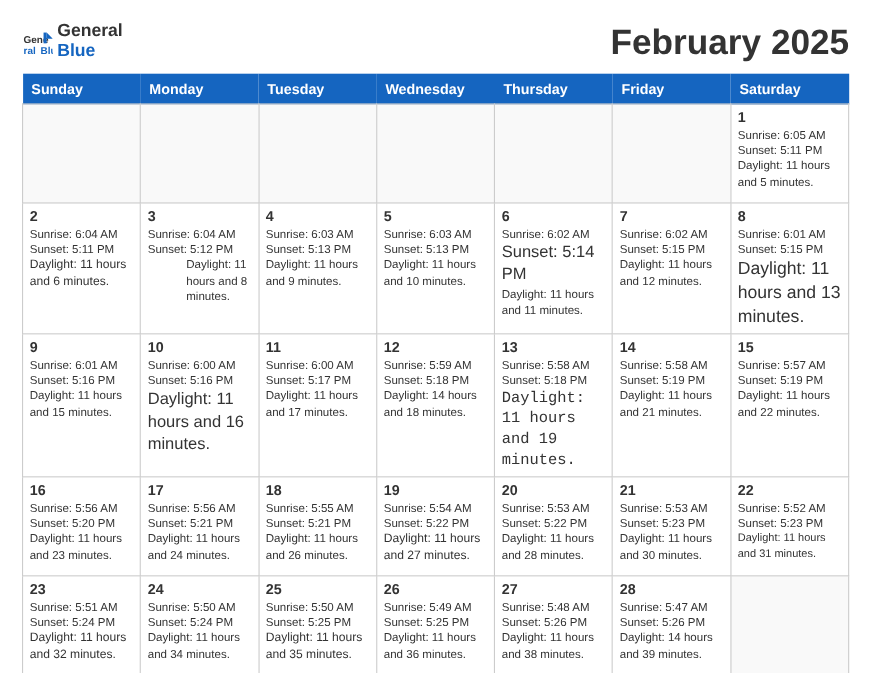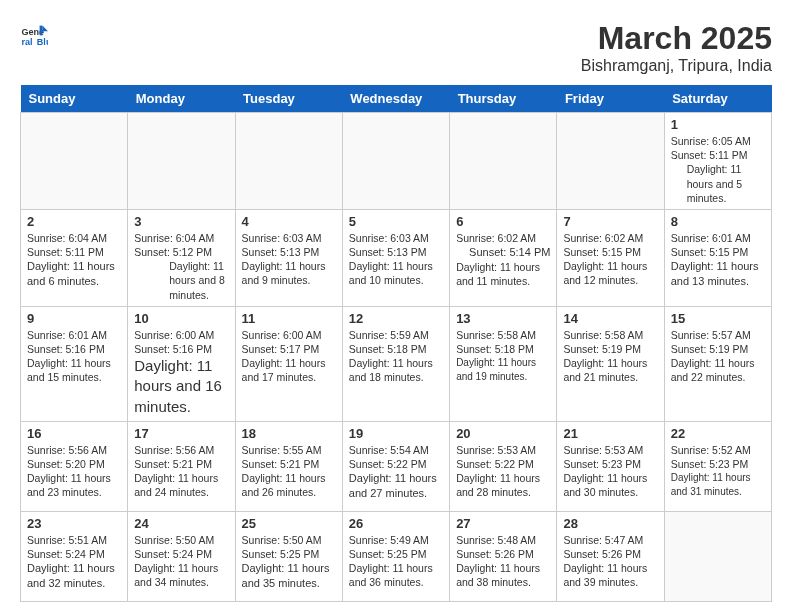--- a/index.html
+++ b/index.html
@@ -72,24 +72,27 @@
 
 <div class="header">
   <div class="logo">
     <svg class="logo-icon" viewBox="0 0 40 40">
       <text x="2" y="22" font-size="13" font-weight="bold" fill="#333">Gene</text>
       <text x="2" y="36" font-size="13" font-weight="bold" fill="#1565c0">ral</text>
       <polygon points="32,8 40,16 32,16" fill="#1565c0"></polygon>
       <rect x="28" y="8" width="4" height="14" fill="#1565c0"></rect>
       <text x="24" y="36" font-size="13" font-weight="bold" fill="#1565c0">Blue</text>
     </svg>
+    <div>
+      <div style="font-size:16px;font-weight:bold;color:#333;line-height:1.1">General</div>
+      <div style="font-size:16px;font-weight:bold;color:#1565c0;line-height:1.1">Blue</div>
+    </div>
   </div>
   <div class="title-area">
-    <div class="month-title">March 2025</div>
-    <div class="subtitle">Bishramganj, Tripura, India</div>
+    <div class="month-title">February 2025</div>
   </div>
 </div>
 
 <table>
   <thead>
     <tr id="header-row">
         <th>Sunday</th>
         <th>Monday</th>
         <th>Tuesday</th>
         <th>Wednesday</th>
@@ -103,21 +106,21 @@
         <td class="empty"></td>
         <td class="empty"></td>
         <td class="empty"></td>
         <td class="empty"></td>
         <td class="empty"></td>
         <td class="empty"></td>
         <td>
           <span class="day-num">1</span>
           <div style="font-size: 10.5px; line-height: 1.35;">Sunrise: 6:05 AM</div>
           <div style="font-size: 10.5px; line-height: 1.35;">Sunset: 5:11 PM</div>
-          <div style="font-size: 10.5px; line-height: 1.35; margin-left: 16px;">Daylight: 11 hours and 5 minutes.</div>
+          <div style="font-size: 10.5px; line-height: 1.35;">Daylight: 11 hours and 5 minutes.</div>
         </td>
       </tr>
       <tr>
         <td>
           <span class="day-num">2</span>
           <div style="font-size: 10.5px; line-height: 1.35;">Sunrise: 6:04 AM</div>
           <div style="font-size: 10.5px; line-height: 1.35;">Sunset: 5:11 PM</div>
           <div style="font-size: 11px; line-height: 1.35;">Daylight: 11 hours and 6 minutes.</div>
         </td>
         <td>
@@ -134,34 +137,34 @@
         </td>
         <td>
           <span class="day-num">5</span>
           <div style="font-size: 10.5px; line-height: 1.35;">Sunrise: 6:03 AM</div>
           <div style="font-size: 10.5px; line-height: 1.35;">Sunset: 5:13 PM</div>
           <div style="font-size: 10.5px; line-height: 1.35;">Daylight: 11 hours and 10 minutes.</div>
         </td>
         <td>
           <span class="day-num">6</span>
           <div style="font-size: 10.5px; line-height: 1.35;">Sunrise: 6:02 AM</div>
-          <div style="font-size: 11px; line-height: 1.35; text-align: right;">Sunset: 5:14 PM</div>
+          <div style="font-size: 15px; line-height: 1.35;">Sunset: 5:14 PM</div>
           <div style="font-size: 10.5px; line-height: 1.35;">Daylight: 11 hours and 11 minutes.</div>
         </td>
         <td>
           <span class="day-num">7</span>
           <div style="font-size: 10.5px; line-height: 1.35;">Sunrise: 6:02 AM</div>
           <div style="font-size: 10.5px; line-height: 1.35;">Sunset: 5:15 PM</div>
           <div style="font-size: 10.5px; line-height: 1.35;">Daylight: 11 hours and 12 minutes.</div>
         </td>
         <td>
           <span class="day-num">8</span>
           <div style="font-size: 10.5px; line-height: 1.35;">Sunrise: 6:01 AM</div>
           <div style="font-size: 10.5px; line-height: 1.35;">Sunset: 5:15 PM</div>
-          <div style="font-size: 11px; line-height: 1.35;">Daylight: 11 hours and 13 minutes.</div>
+          <div style="font-size: 16px; line-height: 1.35;">Daylight: 11 hours and 13 minutes.</div>
         </td>
       </tr>
       <tr>
         <td>
           <span class="day-num">9</span>
           <div style="font-size: 10.5px; line-height: 1.35;">Sunrise: 6:01 AM</div>
           <div style="font-size: 10.5px; line-height: 1.35;">Sunset: 5:16 PM</div>
           <div style="font-size: 10.5px; line-height: 1.35;">Daylight: 11 hours and 15 minutes.</div>
         </td>
         <td>
@@ -173,27 +176,27 @@
         <td>
           <span class="day-num">11</span>
           <div style="font-size: 10.5px; line-height: 1.35;">Sunrise: 6:00 AM</div>
           <div style="font-size: 10.5px; line-height: 1.35;">Sunset: 5:17 PM</div>
           <div style="font-size: 10.5px; line-height: 1.35;">Daylight: 11 hours and 17 minutes.</div>
         </td>
         <td>
           <span class="day-num">12</span>
           <div style="font-size: 10.5px; line-height: 1.35;">Sunrise: 5:59 AM</div>
           <div style="font-size: 10.5px; line-height: 1.35;">Sunset: 5:18 PM</div>
-          <div style="font-size: 10.5px; line-height: 1.35;">Daylight: 11 hours and 18 minutes.</div>
+          <div style="font-size: 10.5px; line-height: 1.35;">Daylight: 14 hours and 18 minutes.</div>
         </td>
         <td>
           <span class="day-num">13</span>
           <div style="font-size: 10.5px; line-height: 1.35;">Sunrise: 5:58 AM</div>
           <div style="font-size: 10.5px; line-height: 1.35;">Sunset: 5:18 PM</div>
-          <div style="font-size: 10px; line-height: 1.35;">Daylight: 11 hours and 19 minutes.</div>
+          <div style="font-size: 14px; line-height: 1.35; font-family: Liberation Mono, monospace;">Daylight: 11 hours and 19 minutes.</div>
         </td>
         <td>
           <span class="day-num">14</span>
           <div style="font-size: 10.5px; line-height: 1.35;">Sunrise: 5:58 AM</div>
           <div style="font-size: 10.5px; line-height: 1.35;">Sunset: 5:19 PM</div>
           <div style="font-size: 10.5px; line-height: 1.35;">Daylight: 11 hours and 21 minutes.</div>
         </td>
         <td>
           <span class="day-num">15</span>
           <div style="font-size: 10.5px; line-height: 1.35;">Sunrise: 5:57 AM</div>
@@ -273,18 +276,18 @@
         <td>
           <span class="day-num">27</span>
           <div style="font-size: 10.5px; line-height: 1.35;">Sunrise: 5:48 AM</div>
           <div style="font-size: 10.5px; line-height: 1.35;">Sunset: 5:26 PM</div>
           <div style="font-size: 10.5px; line-height: 1.35;">Daylight: 11 hours and 38 minutes.</div>
         </td>
         <td>
           <span class="day-num">28</span>
           <div style="font-size: 10.5px; line-height: 1.35;">Sunrise: 5:47 AM</div>
           <div style="font-size: 10.5px; line-height: 1.35;">Sunset: 5:26 PM</div>
-          <div style="font-size: 10.5px; line-height: 1.35;">Daylight: 11 hours and 39 minutes.</div>
+          <div style="font-size: 10.5px; line-height: 1.35;">Daylight: 14 hours and 39 minutes.</div>
         </td>
         <td class="empty"></td>
       </tr>
     </tbody>
 </table>
 
 </body></html>

